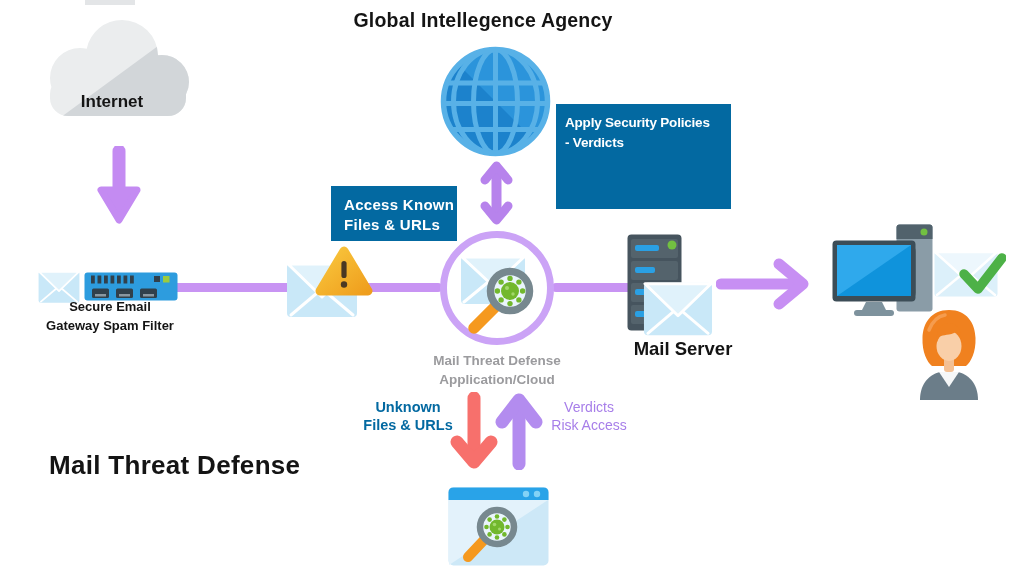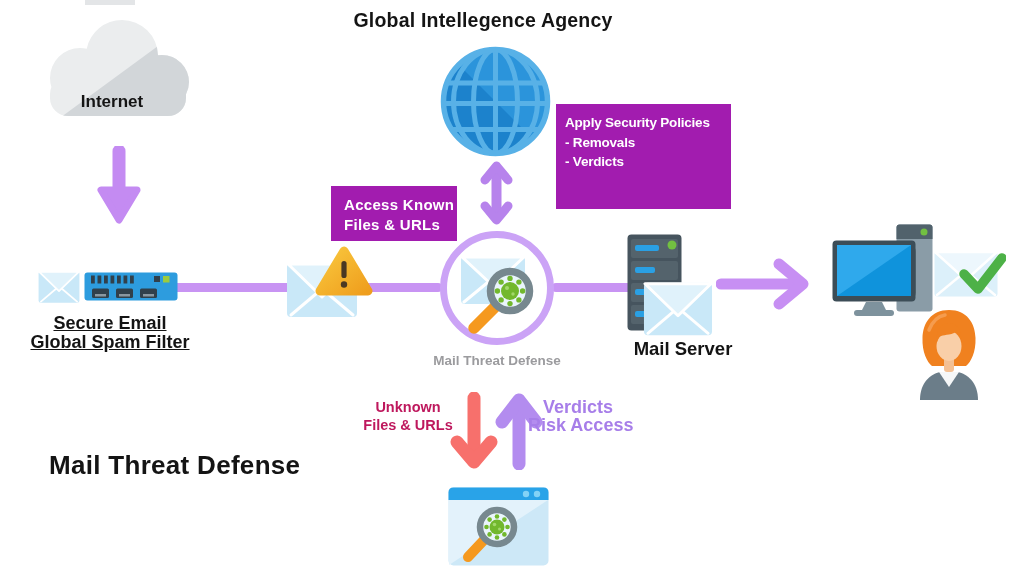--- a/index.html
+++ b/index.html
@@ -1,23 +1,23 @@
 <!DOCTYPE html>
 <html><head>
 <meta charset="utf-8">
 <style>
   html,body{margin:0;padding:0;background:#fff;}
   #canvas{position:relative;width:1024px;height:576px;background:#ffffff;overflow:hidden;
           font-family:"Liberation Sans",sans-serif;}
   .abs{position:absolute;}
   .txt{font-weight:bold;color:#141414;}
   .ctr{text-align:center;white-space:nowrap;}
-  .pbox{background:#a21caf;color:#ffffff;font-weight:bold;}
+  .pbox{background:#0369a1;color:#ffffff;font-weight:bold;}
   .graytxt{color:#9B9B9E;}
-  .redtxt{color:#be185d;}
+  .redtxt{color:#0369a1;}
   .violettxt{color:#A77EE9;}
   .line{background:#C894F3;height:9px;border-radius:4px;}
 </style>
 </head>
 <body>
 
 <div id="canvas">
 
   <div class="abs" style="left:85px;top:0;width:50px;height:5px;background:#E3E5E7;"></div>
 
@@ -77,21 +77,20 @@
   <div class="abs pbox" style="left:331px;top:186px;width:126px;height:55px;">
     <div style="padding:9px 0 0 13px;font-size:15px;line-height:20px;letter-spacing:.3px;">
       <div>Access Known</div>
       <div>Files &amp; URLs</div>
     </div>
   </div>
 
   <div class="abs pbox" style="left:556px;top:104px;width:175px;height:105px;">
     <div style="padding:9px 0 0 9px;font-size:13.5px;line-height:19.5px;letter-spacing:-0.2px;">
       <div>Apply Security Policies</div>
-      <div>- Removals</div>
       <div>- Verdicts</div>
     </div>
   </div>
 
   <svg class="abs" style="left:38px;top:270px;" width="42" height="34" viewBox="0 0 72 56">
     <rect x="1" y="1" width="70" height="54" rx="4" fill="#C9E8F8"></rect>
     <polygon points="2,2 70,2 36,35" fill="#E0F2FB" stroke="#FFFFFF" stroke-width="3" stroke-linejoin="round"></polygon>
     <path d="M5 53 L31 31 M67 53 L41 31" stroke="#FFFFFF" stroke-width="3" stroke-linecap="round" fill="none"></path>
   </svg>
   <svg class="abs" style="left:84px;top:272px;" width="94" height="29" viewBox="0 0 94 29">
@@ -109,23 +108,23 @@
     <rect x="79" y="4" width="6.5" height="6.5" fill="#9CCB3F"></rect>
     <g>
       <rect x="8" y="16.5" width="17" height="9.5" rx="1.5" fill="#31404B"></rect>
       <rect x="32" y="16.5" width="17" height="9.5" rx="1.5" fill="#31404B"></rect>
       <rect x="56" y="16.5" width="17" height="9.5" rx="1.5" fill="#31404B"></rect>
       <rect x="11" y="22" width="11" height="2.5" fill="#8A97A0"></rect>
       <rect x="35" y="22" width="11" height="2.5" fill="#8A97A0"></rect>
       <rect x="59" y="22" width="11" height="2.5" fill="#8A97A0"></rect>
     </g>
   </svg>
-  <div class="abs txt ctr" style="left:22px;top:314px;width:176px;font-size:18px;line-height:18.5px;text-decoration:underline;">
+  <div class="abs txt ctr" style="left:22px;top:298px;width:176px;font-size:13px;line-height:18.5px;">
     <div>Secure Email</div>
-    <div>Global Spam Filter</div>
+    <div>Gateway Spam Filter</div>
   </div>
 
   <svg class="abs" style="left:286px;top:262px;" width="72" height="56" viewBox="0 0 72 56">
     <rect x="1" y="1" width="70" height="54" rx="4" fill="#C9E8F8"></rect>
     <polygon points="2,2 70,2 36,35" fill="#E0F2FB" stroke="#FFFFFF" stroke-width="3" stroke-linejoin="round"></polygon>
     <path d="M5 53 L31 31 M67 53 L41 31" stroke="#FFFFFF" stroke-width="3" stroke-linecap="round" fill="none"></path>
   </svg>
   <svg class="abs" style="left:315px;top:244px;" width="58" height="54" viewBox="0 0 58 54">
     <defs>
       <linearGradient id="wg" x1="0" y1="0" x2="1" y2="1">
@@ -155,20 +154,21 @@
           <circle cx="54.1" cy="44.1" r="2.7"></circle>
         <circle cx="63" cy="40.4" r="2.7"></circle>
           <circle cx="71.9" cy="44.1" r="2.7"></circle>
       </g>
       <circle cx="60" cy="50" r="2" fill="#A3D86B"></circle>
         <circle cx="66" cy="56" r="1.7" fill="#A3D86B"></circle>
     </svg>
   </div>
   <div class="abs ctr graytxt" style="left:405px;top:352px;width:184px;font-size:13.5px;line-height:18.5px;font-weight:bold;">
     <div>Mail Threat Defense</div>
+    <div>Application/Cloud</div>
   </div>
 
   <svg class="abs" style="left:627px;top:234px;" width="55" height="97" viewBox="0 0 55 97">
     <rect x="0.5" y="0.5" width="54" height="96" rx="4" fill="#46545E"></rect>
     <rect x="4" y="5" width="47" height="19" rx="2" fill="#54636C"></rect>
     <rect x="4" y="27" width="47" height="19" rx="2" fill="#54636C"></rect>
     <rect x="4" y="49" width="47" height="19" rx="2" fill="#54636C"></rect>
     <rect x="4" y="71" width="47" height="19" rx="2" fill="#54636C"></rect>
     <rect x="8" y="11" width="24" height="6" rx="2" fill="#2AA0E4"></rect>
     <rect x="8" y="33" width="20" height="6" rx="2" fill="#2AA0E4"></rect>
@@ -230,21 +230,21 @@
   <svg class="abs" style="left:495px;top:392px;" width="48" height="78" viewBox="0 0 48 78">
     <g stroke="#B38CEF" fill="none" stroke-linecap="round" stroke-linejoin="round" stroke-width="13">
       <path d="M24 72 L24 14"></path>
       <path d="M7 30 L24 8 L41 30"></path>
     </g>
   </svg>
   <div class="abs ctr redtxt" style="left:358px;top:399px;width:100px;font-size:14.5px;line-height:17.5px;font-weight:bold;">
     <div>Unknown</div>
     <div>Files &amp; URLs</div>
   </div>
-  <div class="abs ctr violettxt" style="left:528px;top:399px;width:100px;font-size:18px;line-height:17.5px;font-weight:bold;">
+  <div class="abs ctr violettxt" style="left:539px;top:399px;width:100px;font-size:14px;line-height:17.5px;font-weight:normal;">
     <div>Verdicts</div>
     <div>Risk Access</div>
   </div>
 
   <svg class="abs" style="left:448px;top:487px;" width="101" height="79" viewBox="0 0 101 79">
     <rect x="0.5" y="0.5" width="100" height="78" rx="5" fill="#CDE8F7"></rect>
     <polygon points="1,13 100,13 1,78" fill="#E3F2FB"></polygon>
     <path d="M0.5 13 L0.5 5.5 Q0.5 0.5 5.5 0.5 L95.5 0.5 Q100.5 0.5 100.5 5.5 L100.5 13 Z" fill="#29A3E8"></path>
     <circle cx="78" cy="7" r="3.2" fill="#83D2F6"></circle>
       <circle cx="89" cy="7" r="3.2" fill="#83D2F6"></circle>

